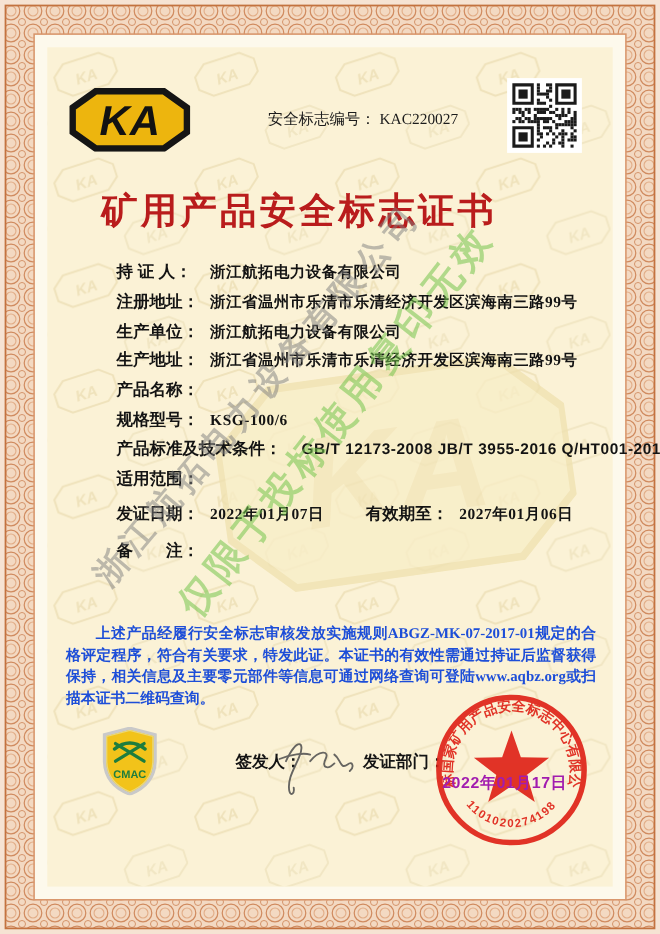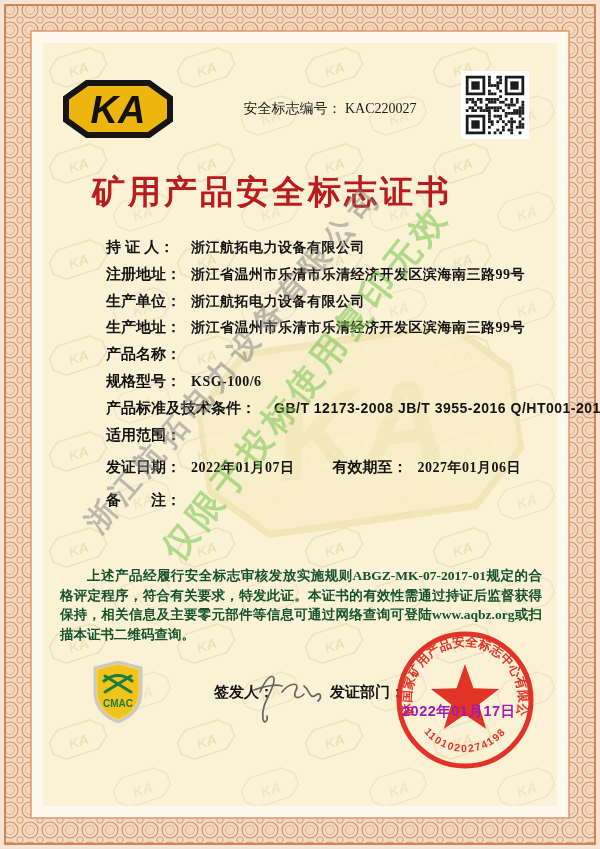--- a/index.html
+++ b/index.html
@@ -39,21 +39,21 @@
   .label.second{margin-left:38px;min-width:85px;}
   .value{
     white-space:pre;font-weight:bold;font-size:14px;
     font-family:"Liberation Serif",serif;letter-spacing:.5px;
   }
 
   
   .notice{
     left:60px;top:566px;width:482px;
     font-family:"Liberation Serif",serif;font-weight:bold;
-    font-size:13.5px;line-height:19.5px;color:#14532d;
+    font-size:13.5px;line-height:19.5px;color:#1d4ed8;
     text-indent:2em;text-align:justify;
   }
 
   
   .cmac{left:92px;top:661px;width:52px;height:62px;}
   .signer-label,.dept-label{
     font-weight:bold;font-size:15px;color:#131313;white-space:nowrap;
   }
   .signer-label{left:214px;top:683px;}
   .dept-label{left:330px;top:683px;}

